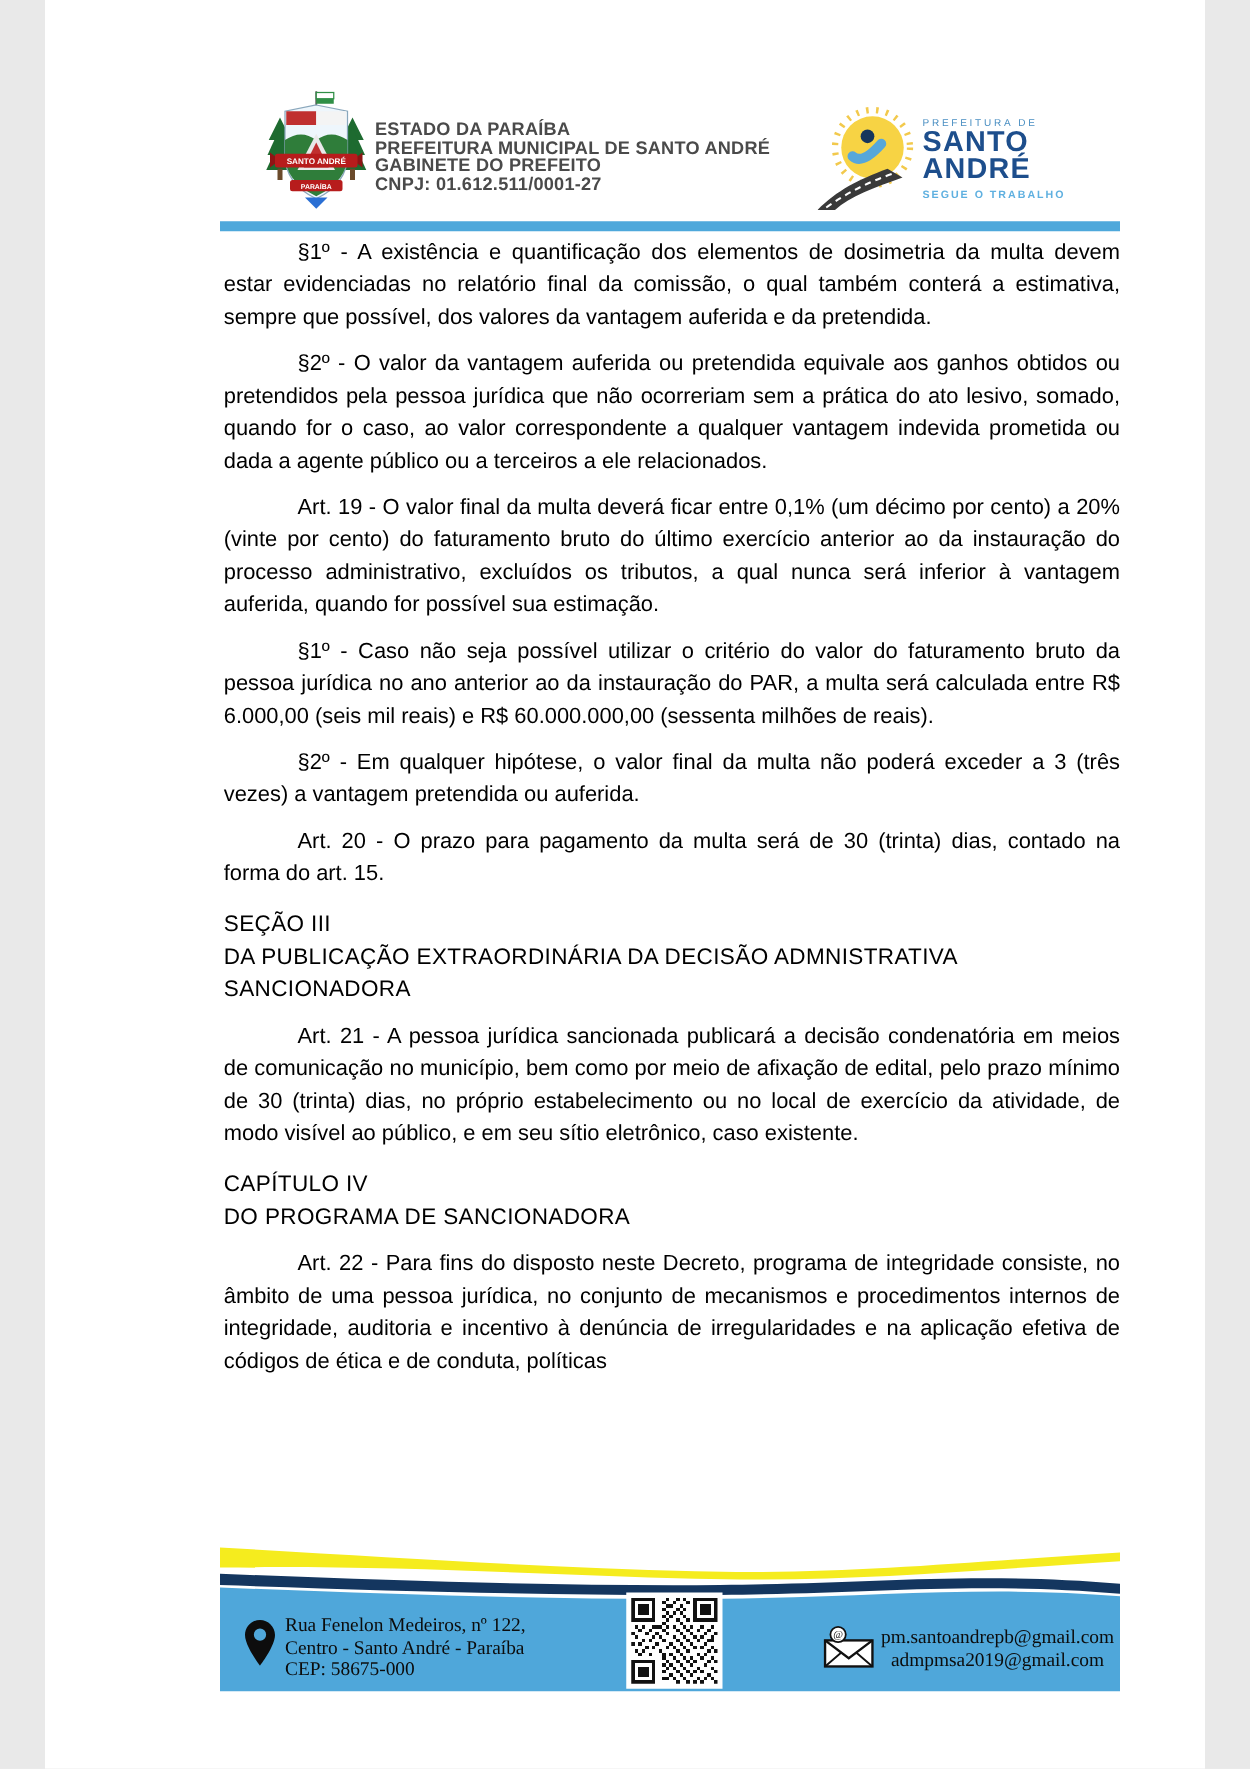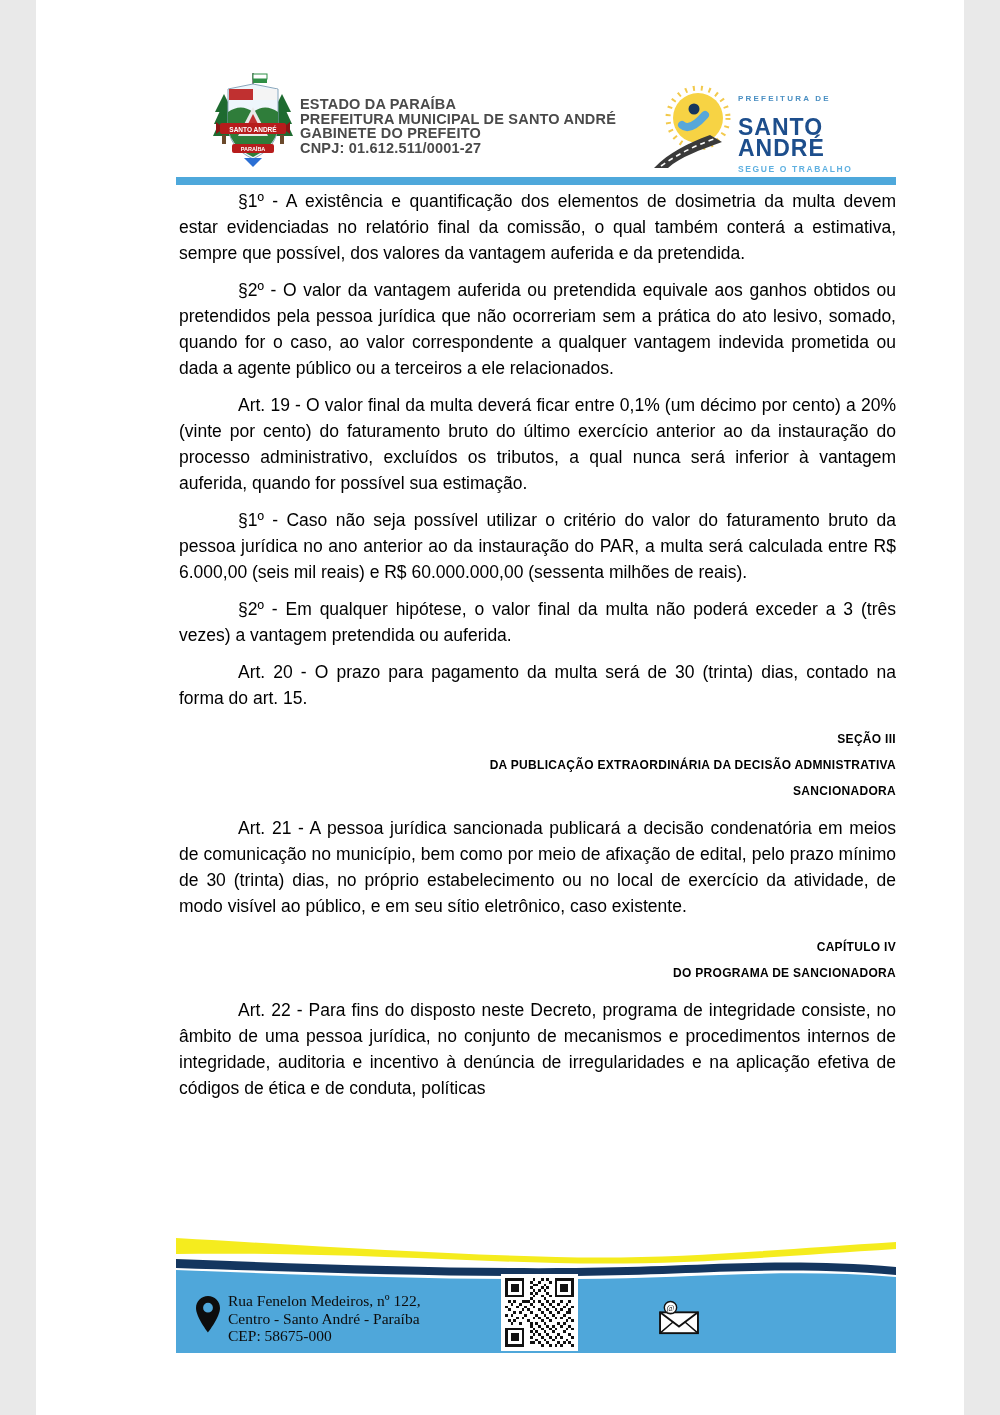--- a/index.html
+++ b/index.html
@@ -11,33 +11,33 @@
 
   
   .crest{position:absolute;left:176px;top:72px;}
   .org-block{
     position:absolute;left:264px;top:97px;width:340px;
     font-weight:bold;font-size:14.5px;line-height:14.6px;
     color:#4a4a4a;letter-spacing:.2px;
   }
   .city-logo{position:absolute;left:618px;top:84px;display:flex;align-items:flex-start;}
   .city-logo-text{margin-left:6px;padding-top:10px;}
-  .logo-prefix{font-size:8px;font-weight:bold;letter-spacing:2.2px;color:#4a8fc2;margin-bottom:14px;}
+  .logo-prefix{font-size:8px;font-weight:normal;letter-spacing:2.2px;color:#4a8fc2;margin-bottom:0;}
   .logo-city{font-size:23px;font-weight:bold;color:#1d4e8c;line-height:21px;letter-spacing:1px;}
   .logo-slogan{font-size:8.5px;font-weight:bold;letter-spacing:1.6px;color:#5fb0e0;margin-top:5px;}
   .divider-bar{position:absolute;left:140px;top:177px;width:720px;height:8px;background:#4ea8db;}
 
   
   .doc-body{
     position:absolute;left:143px;top:188px;width:717px;
     font-size:17.5px;line-height:26px;text-align:justify;
   }
   .doc-body p{margin:11px 0 0 0;text-indent:59px;}
   .doc-body p:first-child{margin-top:0;}
-  .sec-heading{margin-top:15px;font-weight:bold;text-align:right;font-size:12px;letter-spacing:.3px;}
+  .sec-heading{margin-top:15px;font-weight:normal;text-align:left;font-size:18px;letter-spacing:.3px;}
   .sec-heading + p{margin-top:11px;}
 
   
   .footer-wave{position:absolute;left:140px;top:1236px;}
   .footer-item{position:absolute;font-family:"Liberation Serif",serif;color:#0c0c0c;}
   .pin{position:absolute;left:160px;top:1296px;}
   .address{left:192px;top:1292px;font-size:15.5px;line-height:17.5px;}
   .qr-box{position:absolute;left:465px;top:1274px;width:77px;height:77px;background:#fff;
           display:flex;align-items:center;justify-content:center;}
   .envelope{position:absolute;left:622px;top:1300px;}
@@ -177,14 +177,18 @@
   <div class="envelope">
     <svg width="42" height="36" viewBox="0 0 44 38">
       <rect x="2" y="13" width="40" height="22" fill="#ffffff" stroke="#111111" stroke-width="2"></rect>
       <path d="M2,13 L22,28 L42,13" fill="none" stroke="#111111" stroke-width="2"></path>
       <path d="M2,35 L16,23 M42,35 L28,23" fill="none" stroke="#111111" stroke-width="1.6"></path>
       <circle cx="13" cy="8" r="6.5" fill="#ffffff" stroke="#111111" stroke-width="1.5"></circle>
       <text x="13" y="11.2" text-anchor="middle" font-family="Liberation Serif, serif" font-size="9" fill="#111111">@</text>
     </svg>
   </div>
 
+  <div class="footer-item emails">
+    <div>pm.santoandrepb@gmail.com</div>
+    <div>admpmsa2019@gmail.com</div>
+  </div>
 
 </div>
 
 </body></html>

